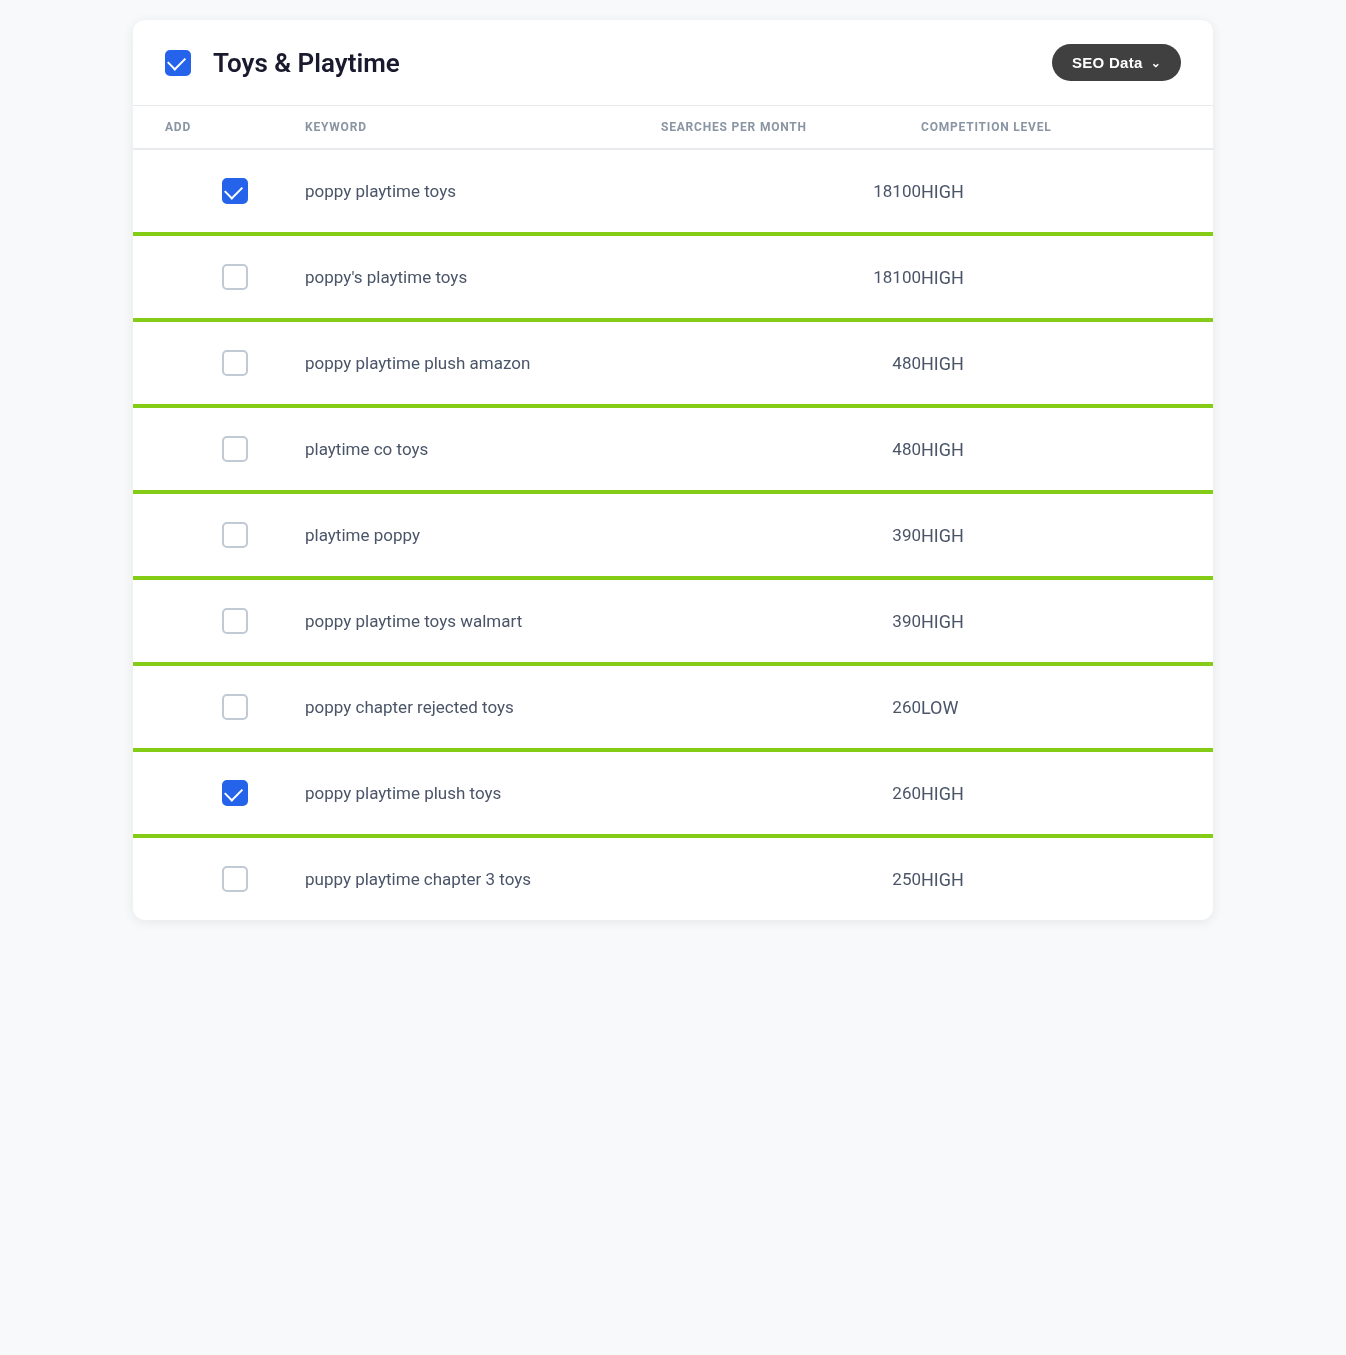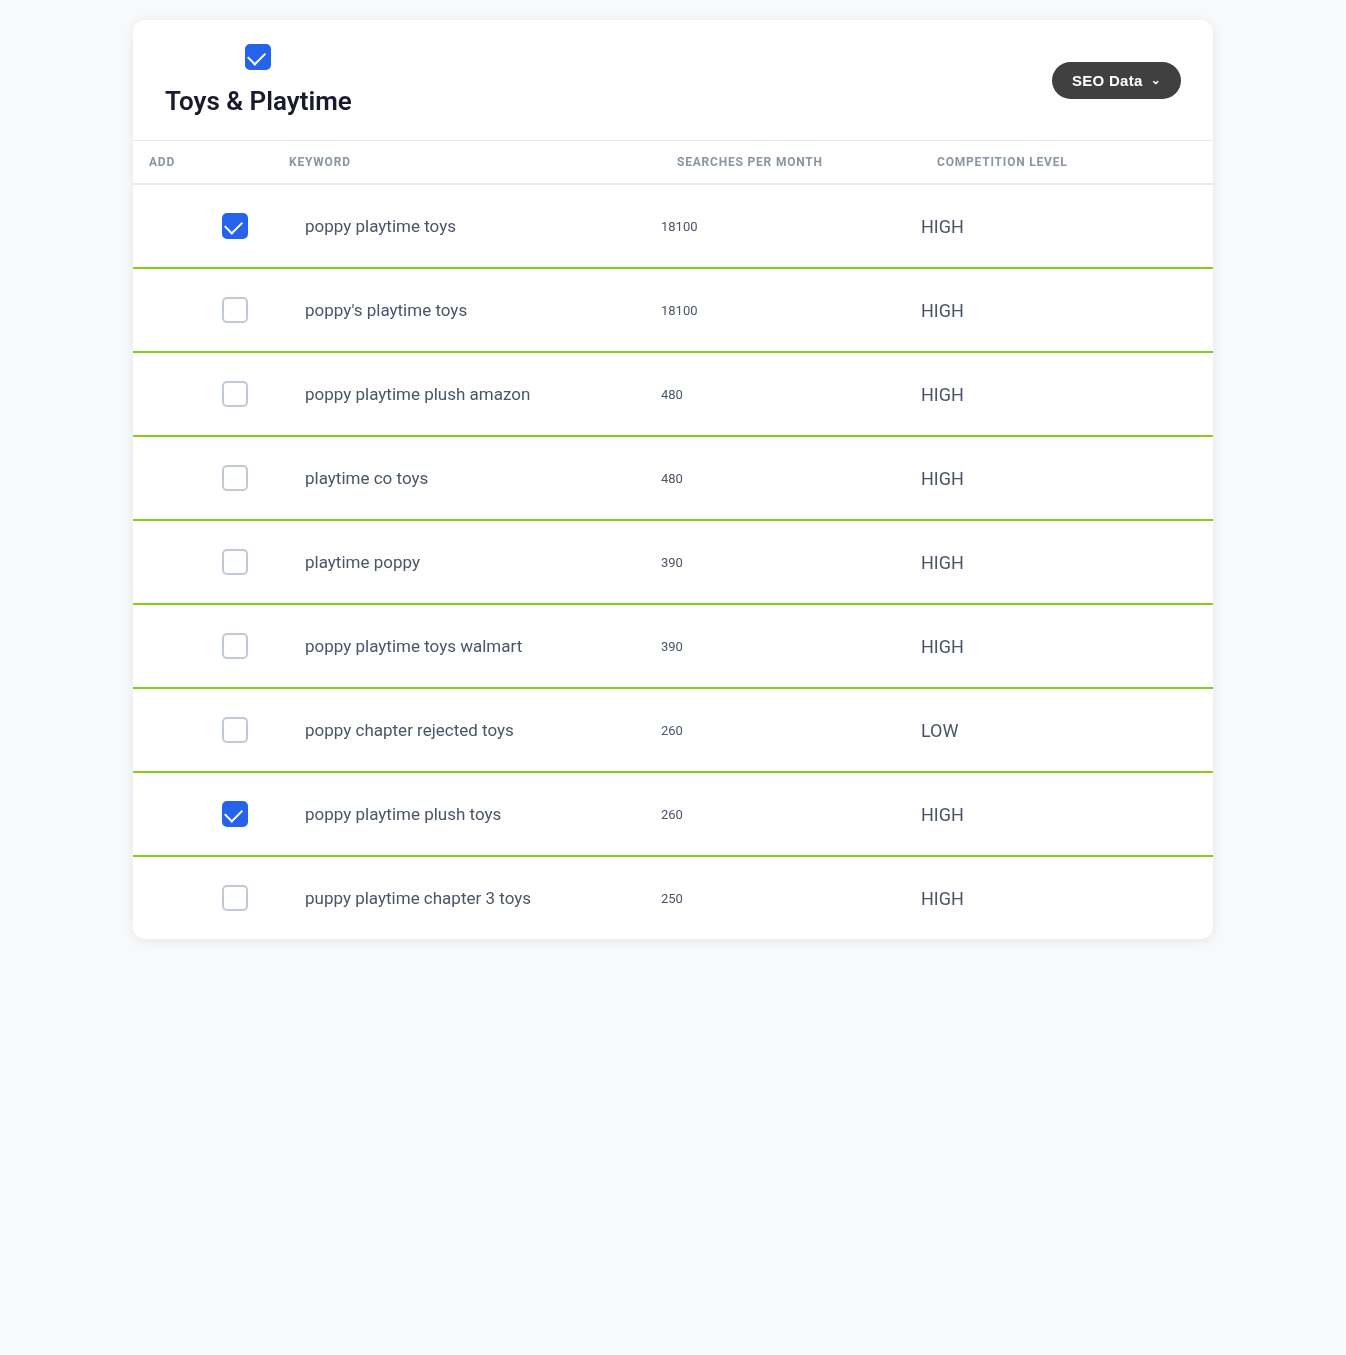--- a/index.html
+++ b/index.html
@@ -30,22 +30,21 @@
       display: flex;
       align-items: center;
       justify-content: space-between;
       padding: 24px 32px;
       border-bottom: 1px solid #e8eaed;
     }
 
     .header-left {
       display: flex;
       align-items: center;
-      gap: 16px;
-      flex-direction: column;
+      gap: 22px;
     }
 
     .header-title {
       font-size: 26px;
       font-weight: 600;
       color: #1a1a2e;
     }
 
     .seo-data-btn {
       display: flex;
@@ -66,37 +65,37 @@
       font-size: 12px;
     }
 
     .table-wrapper {
       width: 100%;
     }
 
     .table-header {
       display: grid;
       grid-template-columns: 140px 1fr 260px 260px;
-      padding: 14px 16px;
+      padding: 14px 32px;
       border-bottom: 2px solid #e8eaed;
     }
 
     .col-header {
       font-size: 12px;
       font-weight: 700;
       color: #8a95a3;
       letter-spacing: 0.8px;
       text-transform: uppercase;
     }
 
     .table-row {
       display: grid;
       grid-template-columns: 140px 1fr 260px 260px;
       padding: 28px 32px;
-      border-bottom: 2px solid #84cc16;
+      border-bottom: 4px solid #84cc16;
       align-items: center;
     }
 
     .table-row:last-child {
       border-bottom: none;
     }
 
     .checkbox-cell {
       display: flex;
       align-items: center;
@@ -131,23 +130,24 @@
       display: block;
     }
 
     .keyword-cell {
       font-size: 17px;
       color: #4a5568;
       font-weight: 400;
     }
 
     .searches-cell {
-      font-size: 13px;
+      font-size: 17px;
       color: #4a5568;
       font-weight: 400;
+      text-align: right;
     }
 
     .competition-cell {
       font-size: 18px;
       color: #4a5568;
       font-weight: 400;
     }
   </style>
 </head>
 <body>

